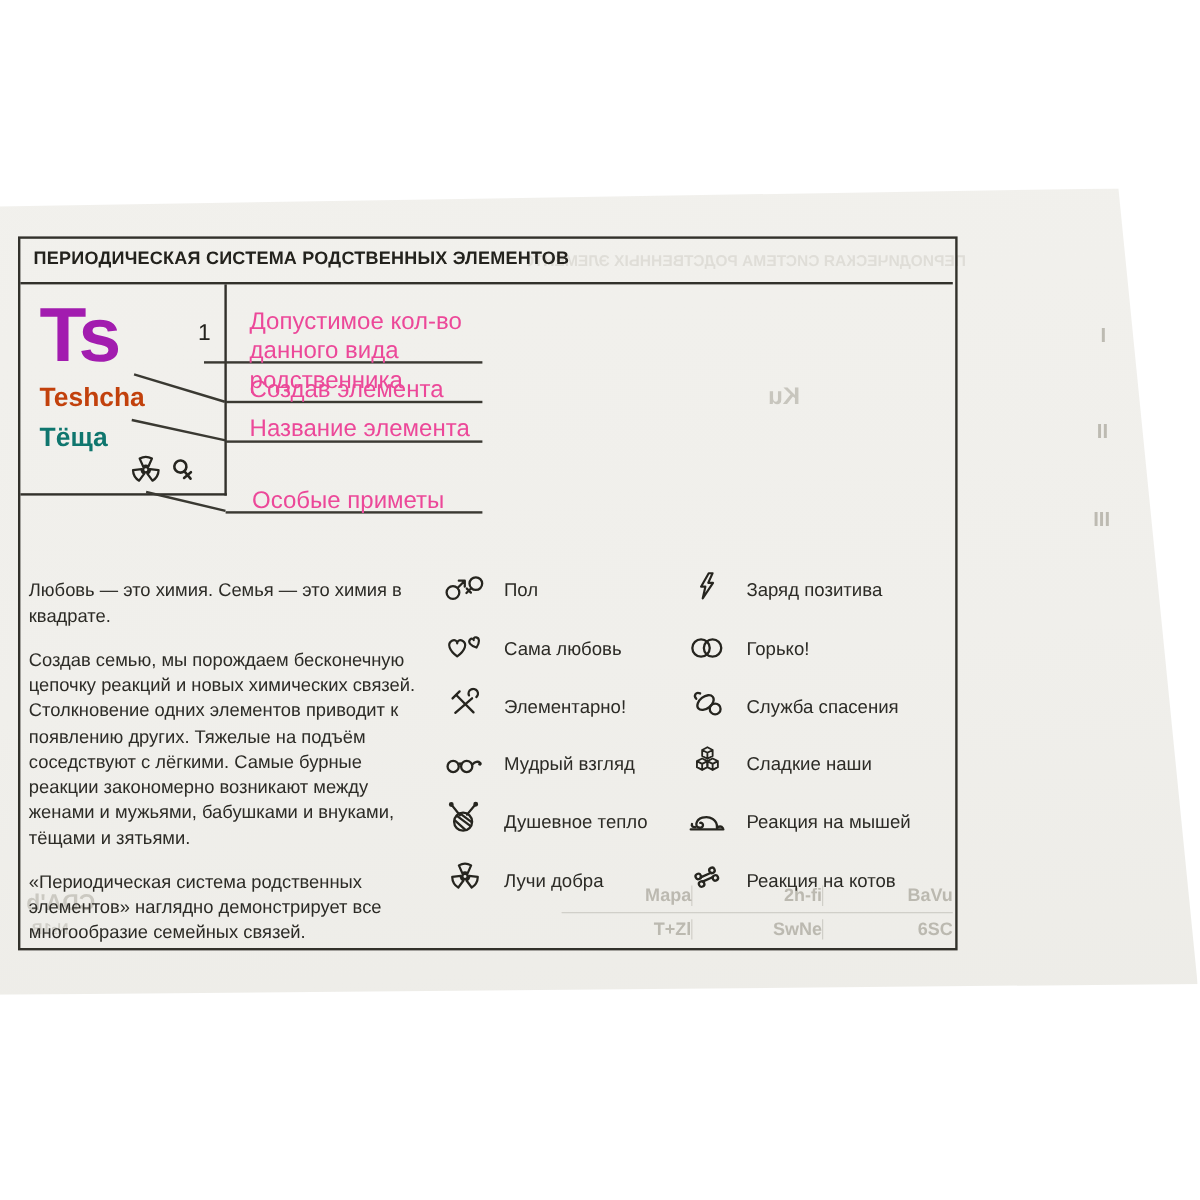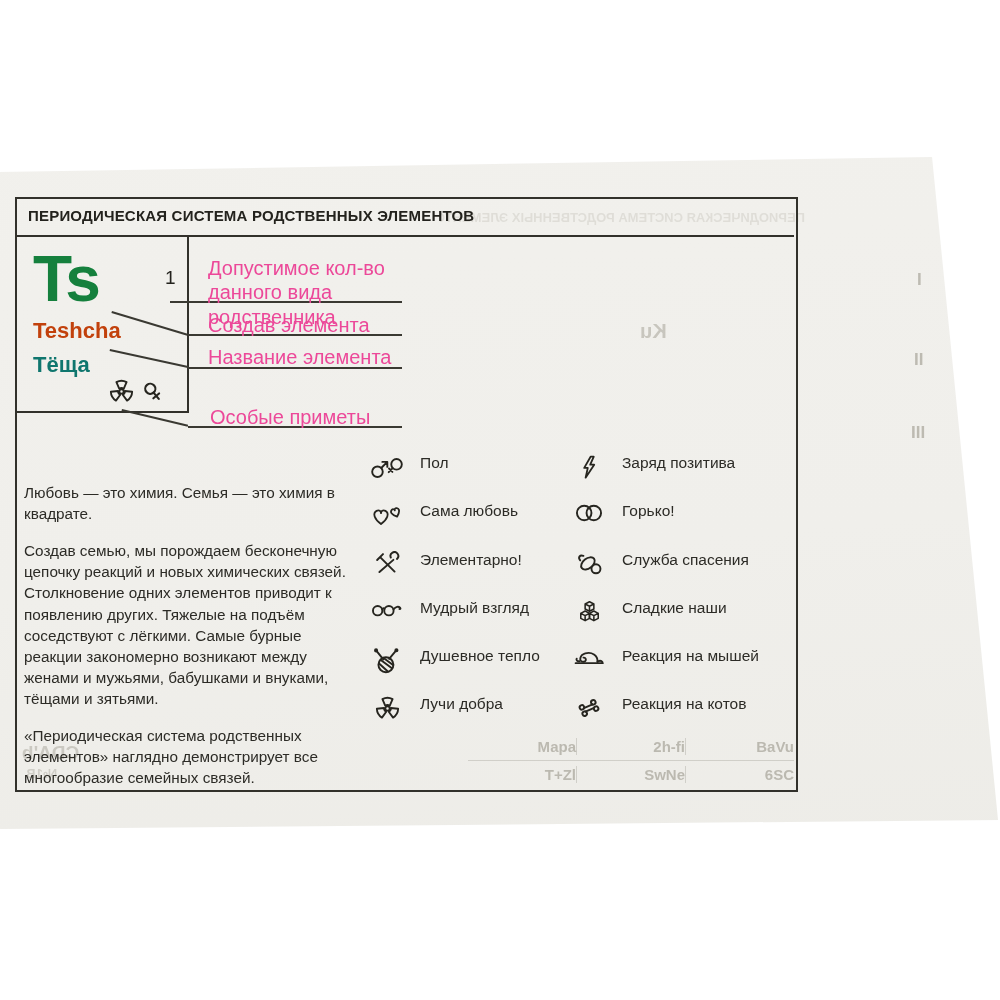--- a/index.html
+++ b/index.html
@@ -12,30 +12,30 @@
     clip-path:polygon(0 172px,932px 157px,998px 820px,0 829px);
     filter:drop-shadow(0 2px 2px rgba(0,0,0,.16)) drop-shadow(2px 2px 5px rgba(0,0,0,.07));}
   
   .frame{left:15px;top:197px;width:779px;height:591px;border:2px solid #32312b}
   .title-line{left:17px;top:235px;width:777px;height:2px;background:#32312b}
   .elem-box{left:17px;top:237px;width:170px;height:174px;border-right:2px solid #32312b;border-bottom:2px solid #32312b}
   .hline{height:1.6px;background:#3a3932}
   .dline{height:1.6px;background:#3a3932;transform-origin:0 0}
   
   .title{left:28px;top:207px;font-size:15px;font-weight:bold;letter-spacing:.2px;color:#23221d}
-  .sym{left:33px;top:247px;font-size:64px;font-weight:bold;line-height:1;color:#15803d;letter-spacing:-2px}
+  .sym{left:33px;top:247px;font-size:64px;font-weight:bold;line-height:1;color:#a21caf;letter-spacing:-2px}
   .cnt{right:820px;top:267px;font-size:19px;color:#23221d}
   .lat{left:33px;top:318px;font-size:22px;font-weight:bold;color:#c2410c}
   .cyr{left:33px;top:352px;font-size:22px;font-weight:bold;color:#0f766e}
   .callout{font-size:20px;line-height:1.22;color:#ec4899}
   .intro{left:24px;top:466px;width:325px;font-size:15.3px;line-height:1.38;color:#2c2b26}
   .intro p{margin:16px 0 13px 0}
   
   .legend-col{top:454px}
-  .legend-row{height:48.3px;display:flex;align-items:flex-start}
+  .legend-row{height:48.3px;display:flex;align-items:flex-end}
   .licon{width:38px;display:flex;justify-content:center;align-items:center}
   .llabel{margin-left:14px;font-size:15.5px;color:#2c2b26}
   .ic{stroke:#26251f;fill:none;stroke-width:1.8;stroke-linecap:round;stroke-linejoin:round}
   .ic2{stroke:#26251f;fill:none;stroke-width:1.5;stroke-linecap:round;stroke-linejoin:round}
   
   .ghost{color:rgba(104,99,85,.38);font-weight:bold}
   .mirror{transform:scaleX(-1)}
   .gtable{left:468px;top:733px;width:326px;font-size:15px}
   .gtable .grow{display:flex;height:27px;align-items:center;border-bottom:1px solid rgba(104,99,85,.22)}
   .gtable .gcell{flex:1;text-align:right;border-left:1px solid rgba(104,99,85,.22)}

